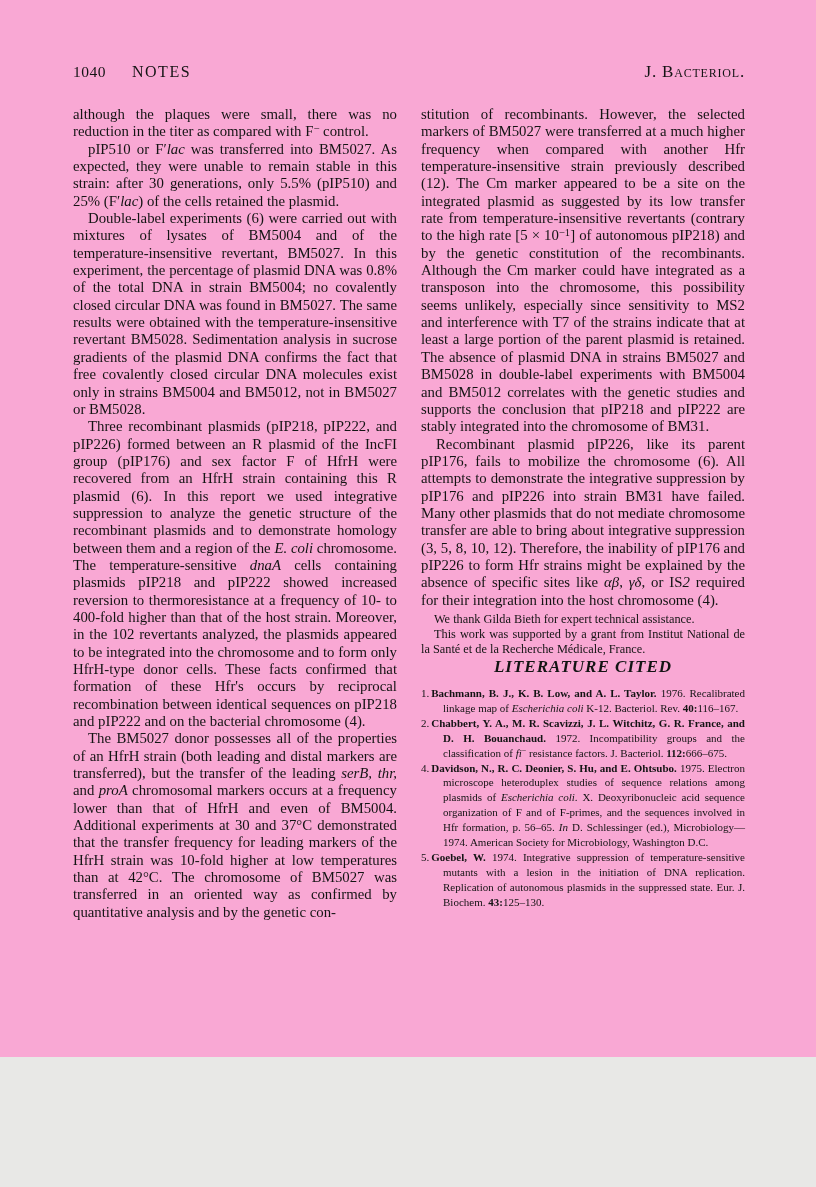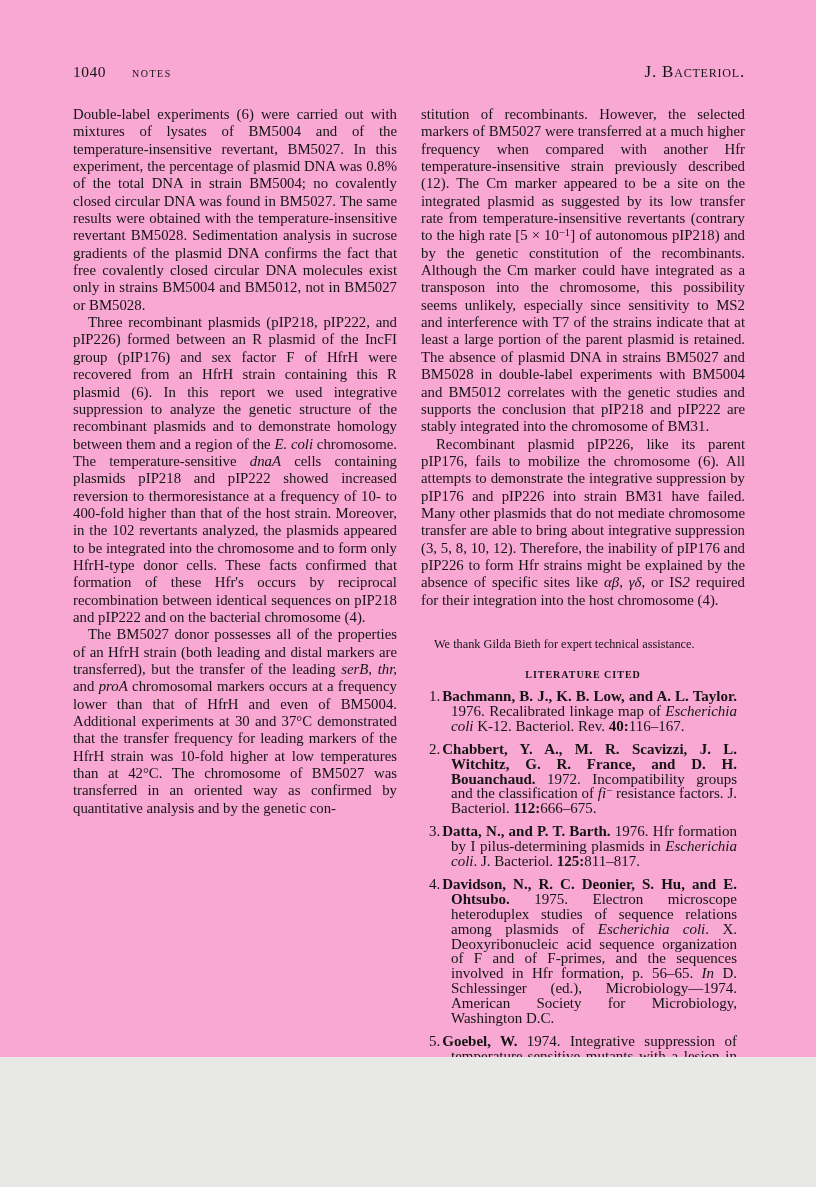--- a/index.html
+++ b/index.html
@@ -16,56 +16,57 @@
     overflow: hidden;
   }
   .page-header {
     display: flex;
     justify-content: space-between;
     align-items: baseline;
     margin-bottom: 24px;
   }
   .header-left { display: flex; align-items: baseline; gap: 26px; }
   .page-number { font-size: 15.5px; letter-spacing: 0.5px; }
-  .running-title { font-size: 10px; letter-spacing: 1.5px; }
+  .running-title { font-size: 16px; letter-spacing: 1.5px; }
   .journal-name { font-size: 17px; font-variant: small-caps; letter-spacing: 0.8px; }
 
   .columns { display: flex; gap: 24px; }
   .col { flex: 1 1 0; min-width: 0; }
 
   .para {
     margin: 0;
     font-size: 14.8px;
     line-height: 17.35px;
     text-align: justify;
     text-indent: 15px;
   }
   .col > .para:first-child, .right-paras .para:first-child { text-indent: 0; }
 
-  .acks { margin-top: 28px; }
+  .acks { margin-top: 3px; }
   .ack-para {
     margin: 0;
     font-size: 12.3px;
     line-height: 15px;
     text-align: justify;
     text-indent: 13px;
   }
 
   .lit-heading {
-    margin: 17px 0 9px 0;
+    margin: 0 0 9px 0;
     text-align: center;
-    font-size: 10px;
+    font-size: 17px;
     font-weight: bold;
     letter-spacing: 1px;
+    font-style: italic;
   }
 
   .refs { }
   .ref {
-    margin: 8px;
-    font-size: 15px;
+    margin: 0;
+    font-size: 11px;
     line-height: 14.9px;
     text-align: justify;
     padding-left: 22px;
     text-indent: -22px;
   }
   .ref-num { padding-right: 2px; }
   sup { font-size: 0.72em; line-height: 0; vertical-align: baseline; position: relative; top: -0.45em; }
 </style>
 </head>
 <body>
@@ -76,50 +77,52 @@
     <div class="header-left">
       <span class="page-number">1040</span>
       <span class="running-title">NOTES</span>
     </div>
     <span class="journal-name">J. Bacteriol.</span>
   </header>
 
   <main class="columns">
 
     <section class="col">
+  <p class="para">although the plaques were small, there was no reduction in the titer as compared with F<sup>−</sup> control.</p>
 
 
+  <p class="para">pIP510 or F′<i>lac</i> was transferred into BM5027. As expected, they were unable to remain stable in this strain: after 30 generations, only 5.5% (pIP510) and 25% (F′<i>lac</i>) of the cells retained the plasmid.</p>
 
   <p class="para">Double-label experiments (6) were carried out with mixtures of lysates of BM5004 and of the temperature-insensitive revertant, BM5027. In this experiment, the percentage of plasmid DNA was 0.8% of the total DNA in strain BM5004; no covalently closed circular DNA was found in BM5027. The same results were obtained with the temperature-insensitive revertant BM5028. Sedimentation analysis in sucrose gradients of the plasmid DNA confirms the fact that free covalently closed circular DNA molecules exist only in strains BM5004 and BM5012, not in BM5027 or BM5028.</p>
 
   <p class="para">Three recombinant plasmids (pIP218, pIP222, and pIP226) formed between an R plasmid of the IncFI group (pIP176) and sex factor F of HfrH were recovered from an HfrH strain containing this R plasmid (6). In this report we used integrative suppression to analyze the genetic structure of the recombinant plasmids and to demonstrate homology between them and a region of the <i>E. coli</i> chromosome. The temperature-sensitive <i>dnaA</i> cells containing plasmids pIP218 and pIP222 showed increased reversion to thermoresistance at a frequency of 10- to 400-fold higher than that of the host strain. Moreover, in the 102 revertants analyzed, the plasmids appeared to be integrated into the chromosome and to form only HfrH-type donor cells. These facts confirmed that formation of these Hfr's occurs by reciprocal recombination between identical sequences on pIP218 and pIP222 and on the bacterial chromosome (4).</p>
 
   <p class="para">The BM5027 donor possesses all of the properties of an HfrH strain (both leading and distal markers are transferred), but the transfer of the leading <i>serB, thr,</i> and <i>proA</i> chromosomal markers occurs at a frequency lower than that of HfrH and even of BM5004. Additional experiments at 30 and 37°C demonstrated that the transfer frequency for leading markers of the HfrH strain was 10-fold higher at low temperatures than at 42°C. The chromosome of BM5027 was transferred in an oriented way as confirmed by quantitative analysis and by the genetic con-</p>
 </section>
 
     <section class="col">
       <div class="right-paras">
   <p class="para">stitution of recombinants. However, the selected markers of BM5027 were transferred at a much higher frequency when compared with another Hfr temperature-insensitive strain previously described (12). The Cm marker appeared to be a site on the integrated plasmid as suggested by its low transfer rate from temperature-insensitive revertants (contrary to the high rate [5 × 10<sup>−1</sup>] of autonomous pIP218) and by the genetic constitution of the recombinants. Although the Cm marker could have integrated as a transposon into the chromosome, this possibility seems unlikely, especially since sensitivity to MS2 and interference with T7 of the strains indicate that at least a large portion of the parent plasmid is retained. The absence of plasmid DNA in strains BM5027 and BM5028 in double-label experiments with BM5004 and BM5012 correlates with the genetic studies and supports the conclusion that pIP218 and pIP222 are stably integrated into the chromosome of BM31.</p>
 
   <p class="para">Recombinant plasmid pIP226, like its parent pIP176, fails to mobilize the chromosome (6). All attempts to demonstrate the integrative suppression by pIP176 and pIP226 into strain BM31 have failed. Many other plasmids that do not mediate chromosome transfer are able to bring about integrative suppression (3, 5, 8, 10, 12). Therefore, the inability of pIP176 and pIP226 to form Hfr strains might be explained by the absence of specific sites like <i>αβ</i>, <i>γδ</i>, or IS<i>2</i> required for their integration into the host chromosome (4).</p>
 </div>
 
       <div class="acks">
   <p class="ack-para">We thank Gilda Bieth for expert technical assistance.</p>
 
+  <p class="ack-para">This work was supported by a grant from Institut National de la Santé et de la Recherche Médicale, France.</p>
 </div>
 
       <h2 class="lit-heading">LITERATURE CITED</h2>
 
       <div class="refs">
   <p class="ref"><span class="ref-num">1.</span><span class="ref-body"><b>Bachmann, B. J., K. B. Low, and A. L. Taylor.</b> 1976. Recalibrated linkage map of <i>Escherichia coli</i> K-12. Bacteriol. Rev. <b>40:</b>116–167.</span></p>
 
   <p class="ref"><span class="ref-num">2.</span><span class="ref-body"><b>Chabbert, Y. A., M. R. Scavizzi, J. L. Witchitz, G. R. France, and D. H. Bouanchaud.</b> 1972. Incompatibility groups and the classification of <i>fi</i><sup>−</sup> resistance factors. J. Bacteriol. <b>112:</b>666–675.</span></p>
 
-  <p class="ref"><span class="ref-num">3.</span><span class="ref-body"><b>Datta, N., and P. T. Barth.</b> 1976. Hfr formation by I pilus-determining plasmids in <i>Escherichia coli</i>. J. Bacteriol. <b>125:</b>811–817.</span></p>
 
   <p class="ref"><span class="ref-num">4.</span><span class="ref-body"><b>Davidson, N., R. C. Deonier, S. Hu, and E. Ohtsubo.</b> 1975. Electron microscope heteroduplex studies of sequence relations among plasmids of <i>Escherichia coli</i>. X. Deoxyribonucleic acid sequence organization of F and of F-primes, and the sequences involved in Hfr formation, p. 56–65. <i>In</i> D. Schlessinger (ed.), Microbiology—1974. American Society for Microbiology, Washington D.C.</span></p>
 
   <p class="ref"><span class="ref-num">5.</span><span class="ref-body"><b>Goebel, W.</b> 1974. Integrative suppression of temperature-sensitive mutants with a lesion in the initiation of DNA replication. Replication of autonomous plasmids in the suppressed state. Eur. J. Biochem. <b>43:</b>125–130.</span></p>
 
 </div>
     </section>
 
   </main>
 </div>

